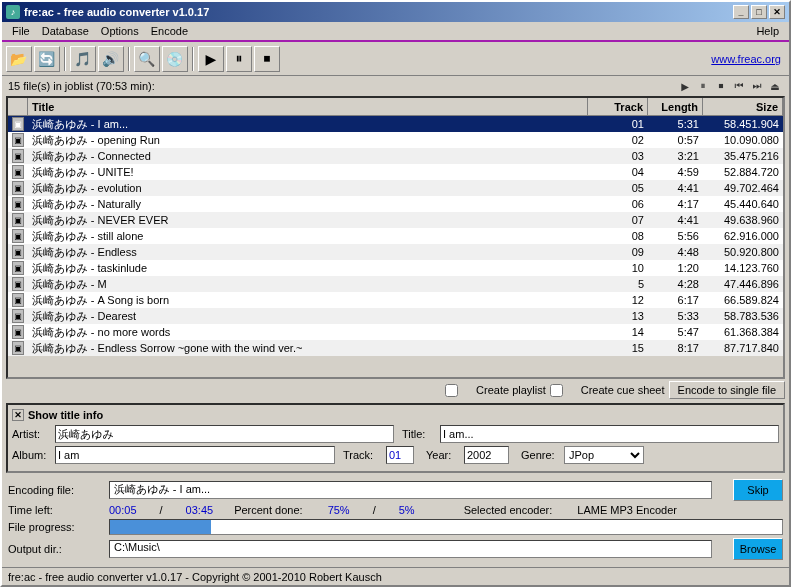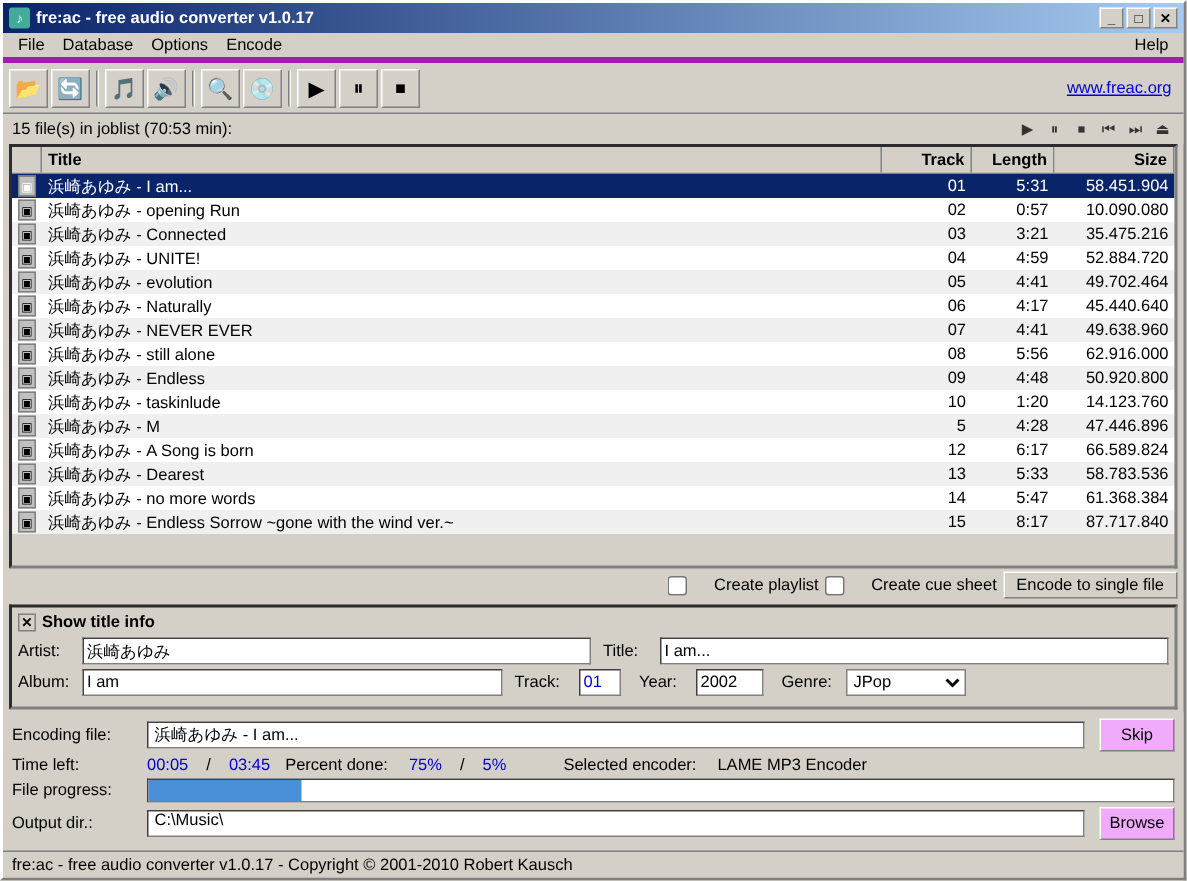--- a/index.html
+++ b/index.html
@@ -65,21 +65,21 @@
       cursor: pointer;
       font-size: 9px;
       color: black;
     }
     .menu-bar {
       background: #d4d0c8;
       height: 20px;
       display: flex;
       align-items: center;
       padding: 0 4px;
-      border-bottom: 4px solid #a21caf;
+      border-bottom: 2px solid #a21caf;
     }
     .menu-item {
       padding: 2px 6px;
       cursor: pointer;
       font-size: 11px;
     }
     .menu-help {
       margin-left: auto;
       padding: 2px 6px;
       cursor: pointer;
@@ -283,40 +283,40 @@
       font-size: 11px;
       width: 80px;
     }
     .encoding-section {
       background: #d4d0c8;
       padding: 4px 6px;
     }
     .enc-row {
       display: flex;
       align-items: center;
-      gap: 10px;
+      gap: 21px;
       margin-bottom: 3px;
     }
     .enc-label {
       font-size: 11px;
       min-width: 80px;
     }
     .enc-value {
       font-size: 11px;
       flex: 1;
       background: white;
       border: 1px inset #808080;
       height: 18px;
       padding: 0 4px;
       overflow: hidden;
     }
     .enc-btn {
       height: 22px;
       width: 50px;
-      background: #f0abfc;
+      background: #0ea5e9;
       border: 1px solid #808080;
       border-top-color: #fff;
       border-left-color: #fff;
       font-size: 11px;
       cursor: pointer;
     }
     .progress-bar-container {
       flex: 1;
       height: 16px;
       background: white;

